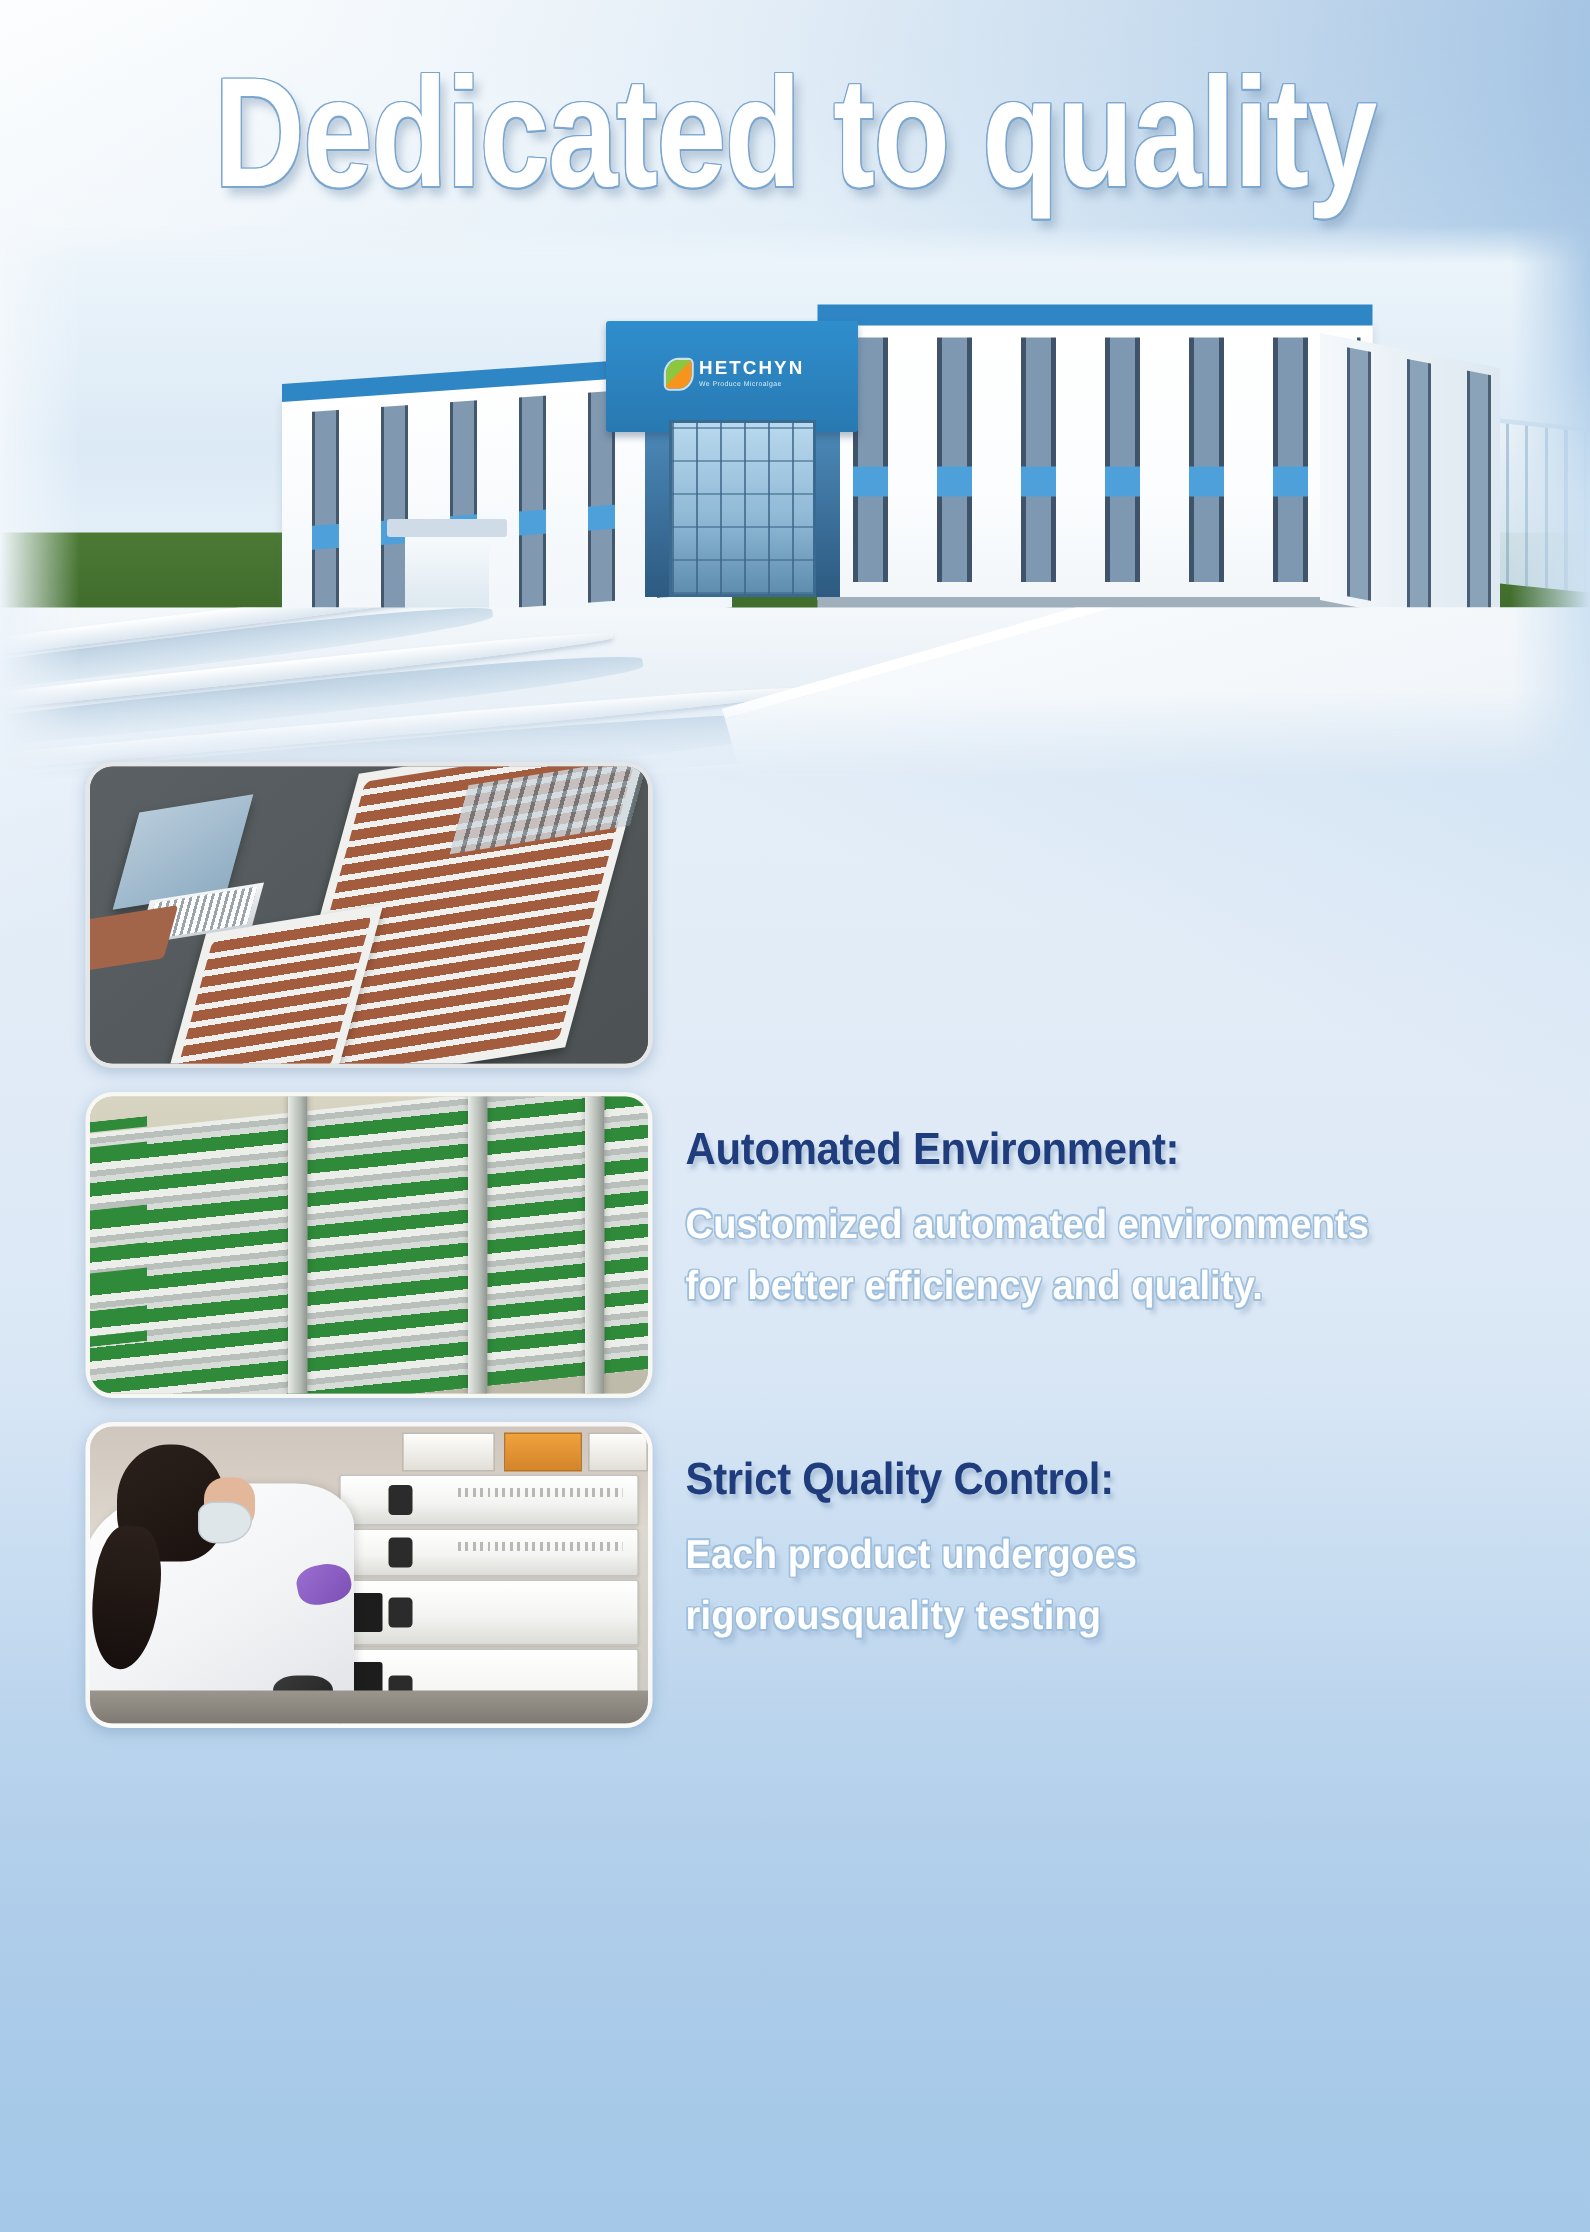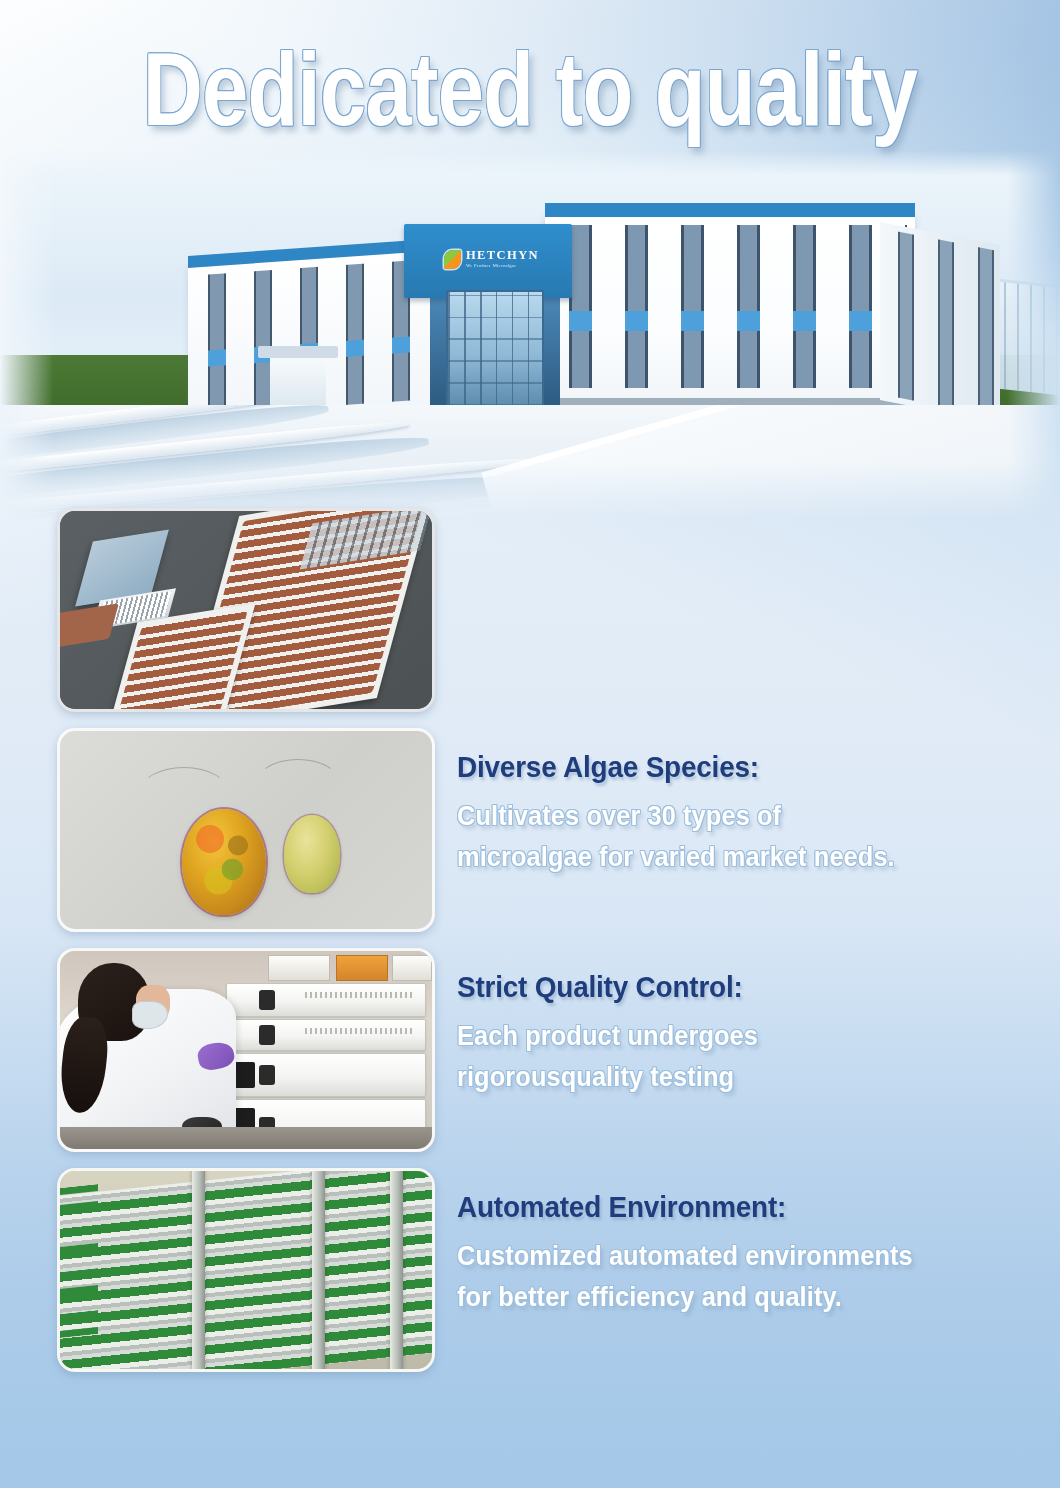--- a/index.html
+++ b/index.html
@@ -140,23 +140,22 @@
   }
   .bldg-l .band{
     position:absolute; left:6px; right:6px; top:86px; height:16px;
     background:repeating-linear-gradient(90deg,
       rgba(255,255,255,0) 0 14px,
       #4da0da 14px 32px,
       rgba(255,255,255,0) 32px 46px);
   }
   
   .entrance{
-    position:absolute; left:430px; top:78px; width:130px; height:180px;
+    position:absolute; left:430px; top:68px; width:130px; height:180px;
     background:linear-gradient(to bottom,#2f6e9e,#4a86b5 40%, #2d5a80 100%);
-    font-family:Liberation Serif, serif;
   }
   .entrance .canopy{
     position:absolute; left:-26px; right:-12px; top:-4px; height:74px;
     background:linear-gradient(to bottom,#2f8ecd,#2879b1);
     border-radius:2px;
     box-shadow:0 3px 5px rgba(40,70,100,0.35);
   }
   .entrance .sign{
     position:absolute; left:14px; top:16px; width:108px; height:30px;
     display:flex; align-items:center; gap:5px;
@@ -508,31 +507,37 @@
         <div class="plot" style="left:62px; top:104px; width:118px; height:108px;">
           <div class="lanes"></div>
         </div>
         <div class="bluebox"></div>
         <div class="whitebox"></div>
         <div class="far"></div>
         <div class="patch"></div>
       </div>
     </div>
 
+
     <div class="row">
-      <div class="thumb t2">
-        <div class="flag" style="left:78px; top:36px; width:92px; height:54px;"></div>
-        <div class="flag" style="left:196px; top:28px; width:84px; height:48px;"></div>
-        <div class="cellA"></div>
-        <div class="cellB"></div>
+      <div class="thumb t3">
+        <div class="wall"></div>
+        <div class="rack"></div>
+        <div class="curve" style="top:16px;"></div>
+        <div class="curve" style="top:58px;"></div>
+        <div class="curve" style="top:100px;"></div>
+        <div class="curve" style="top:142px;"></div>
+        <div class="post" style="left:132px;"></div>
+        <div class="post" style="left:252px;"></div>
+        <div class="post" style="left:330px;"></div>
       </div>
       <div class="copy">
-        <div class="feat-title">Diverse Algae Species:</div>
-        <div class="feat-line">Cultivates over 30 types of</div>
-        <div class="feat-line">microalgae for varied market needs.</div>
+        <div class="feat-title">Automated Environment:</div>
+        <div class="feat-line">Customized automated environments</div>
+        <div class="feat-line">for better efficiency and quality.</div>
       </div>
     </div>
 
     <div class="row">
       <div class="thumb t4">
         <div class="bgwall"></div>
         <div class="shelfbox" style="left:208px; width:62px;"></div>
         <div class="orangebox"></div>
         <div class="shelfbox" style="left:332px; width:40px;"></div>
         <div class="stack">
@@ -562,33 +567,14 @@
         <div class="glove2"></div>
         <div class="bench"></div>
       </div>
       <div class="copy">
         <div class="feat-title">Strict Quality Control:</div>
         <div class="feat-line">Each product undergoes</div>
         <div class="feat-line">rigorousquality testing</div>
       </div>
     </div>
 
-    <div class="row">
-      <div class="thumb t3">
-        <div class="wall"></div>
-        <div class="rack"></div>
-        <div class="curve" style="top:16px;"></div>
-        <div class="curve" style="top:58px;"></div>
-        <div class="curve" style="top:100px;"></div>
-        <div class="curve" style="top:142px;"></div>
-        <div class="post" style="left:132px;"></div>
-        <div class="post" style="left:252px;"></div>
-        <div class="post" style="left:330px;"></div>
-      </div>
-      <div class="copy">
-        <div class="feat-title">Automated Environment:</div>
-        <div class="feat-line">Customized automated environments</div>
-        <div class="feat-line">for better efficiency and quality.</div>
-      </div>
-    </div>
-
   </div>
 </div>
 
 </body></html>

